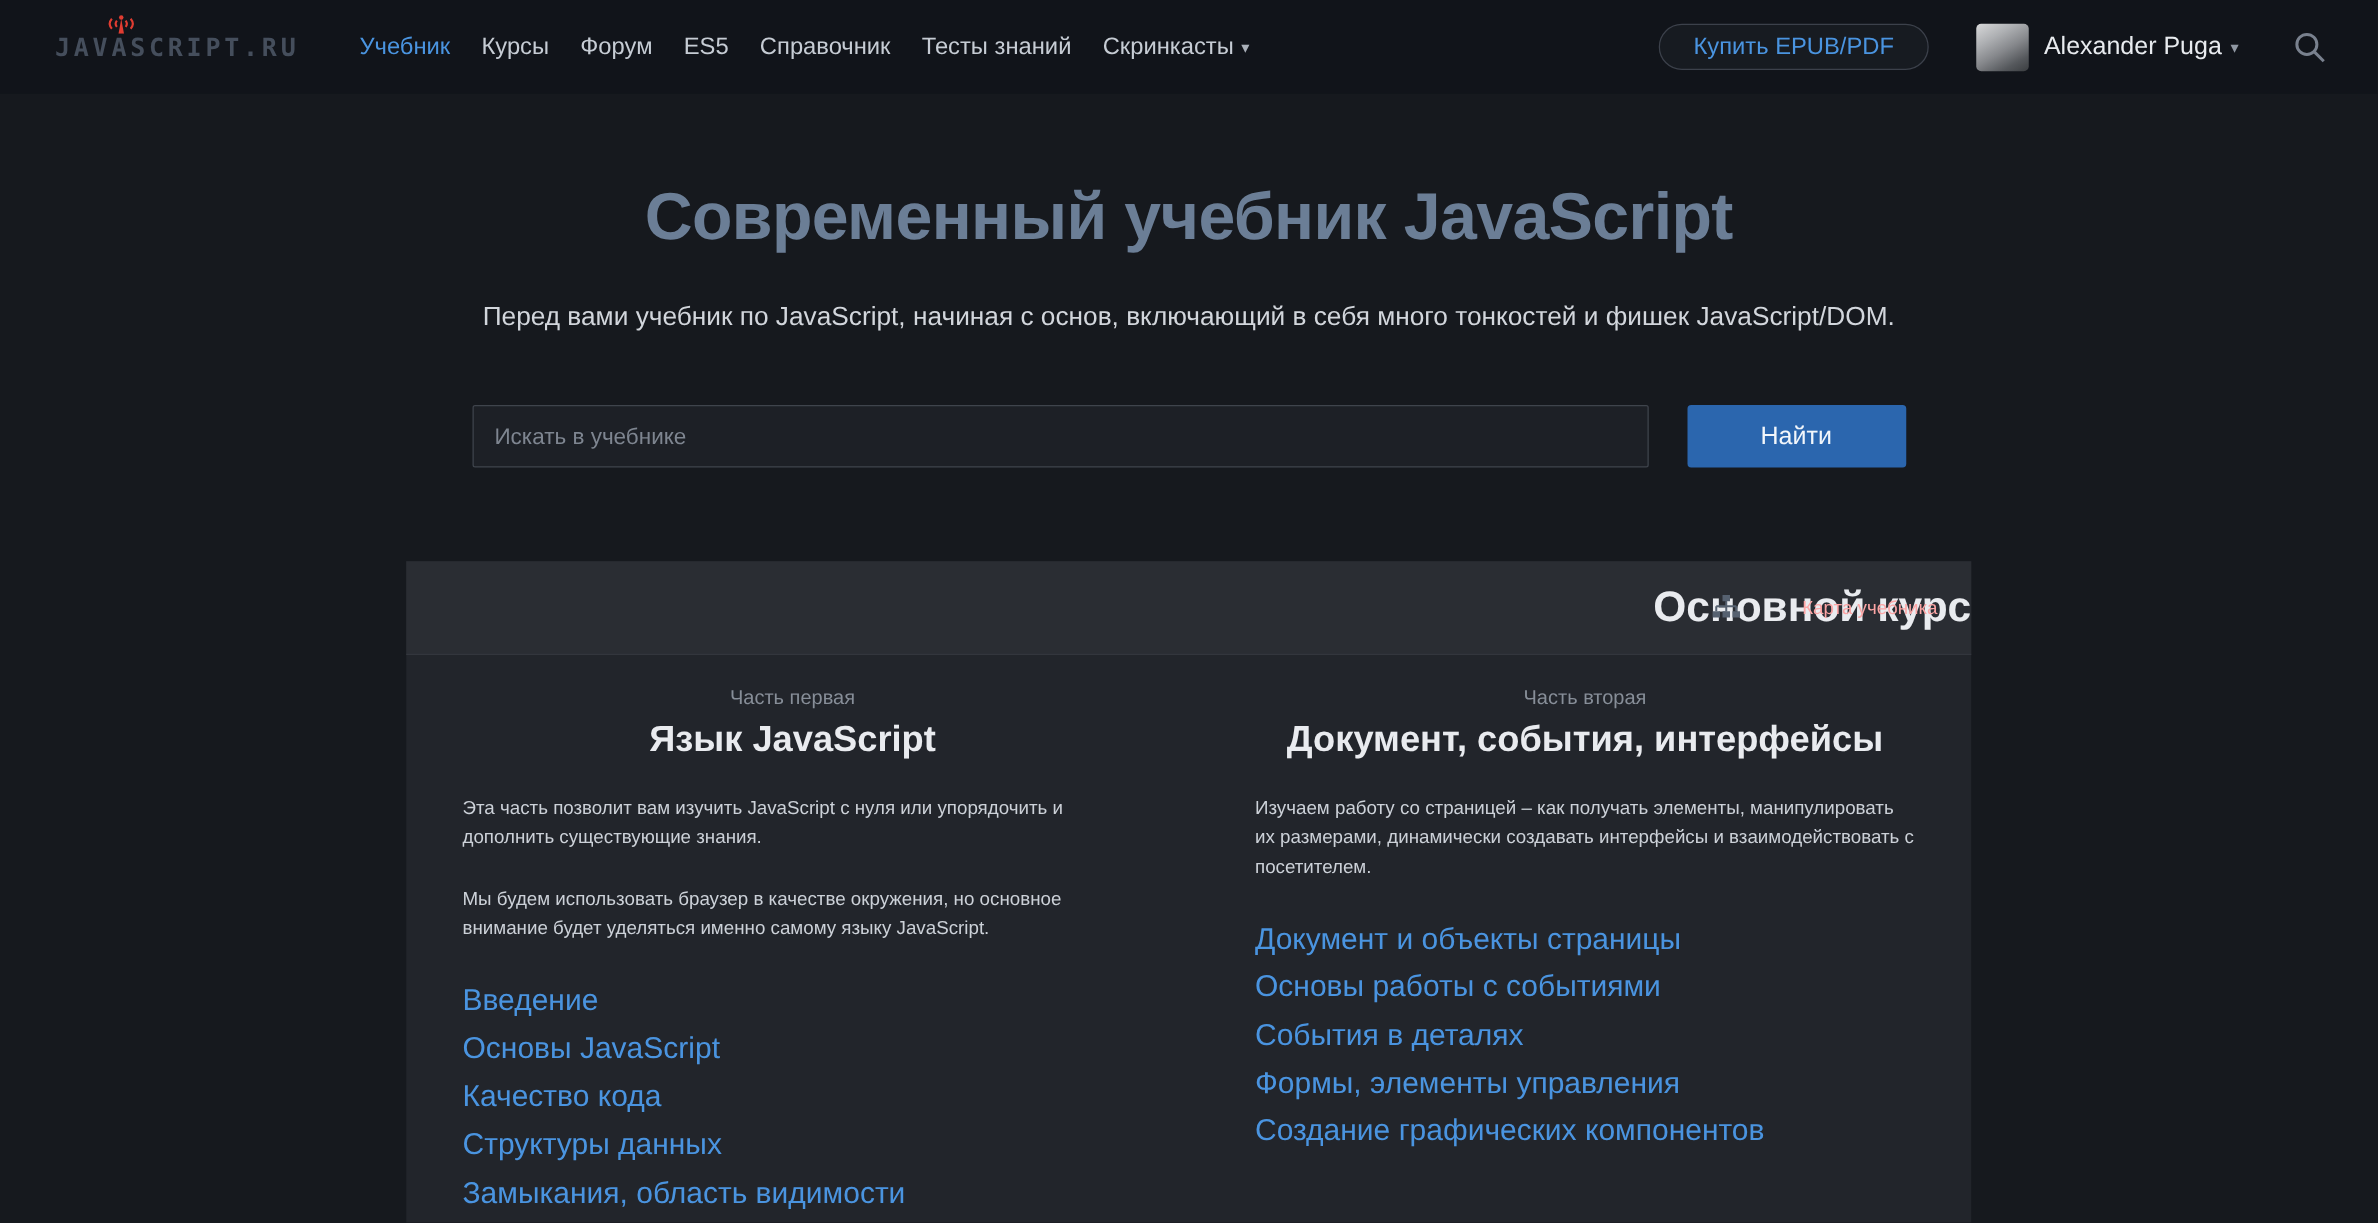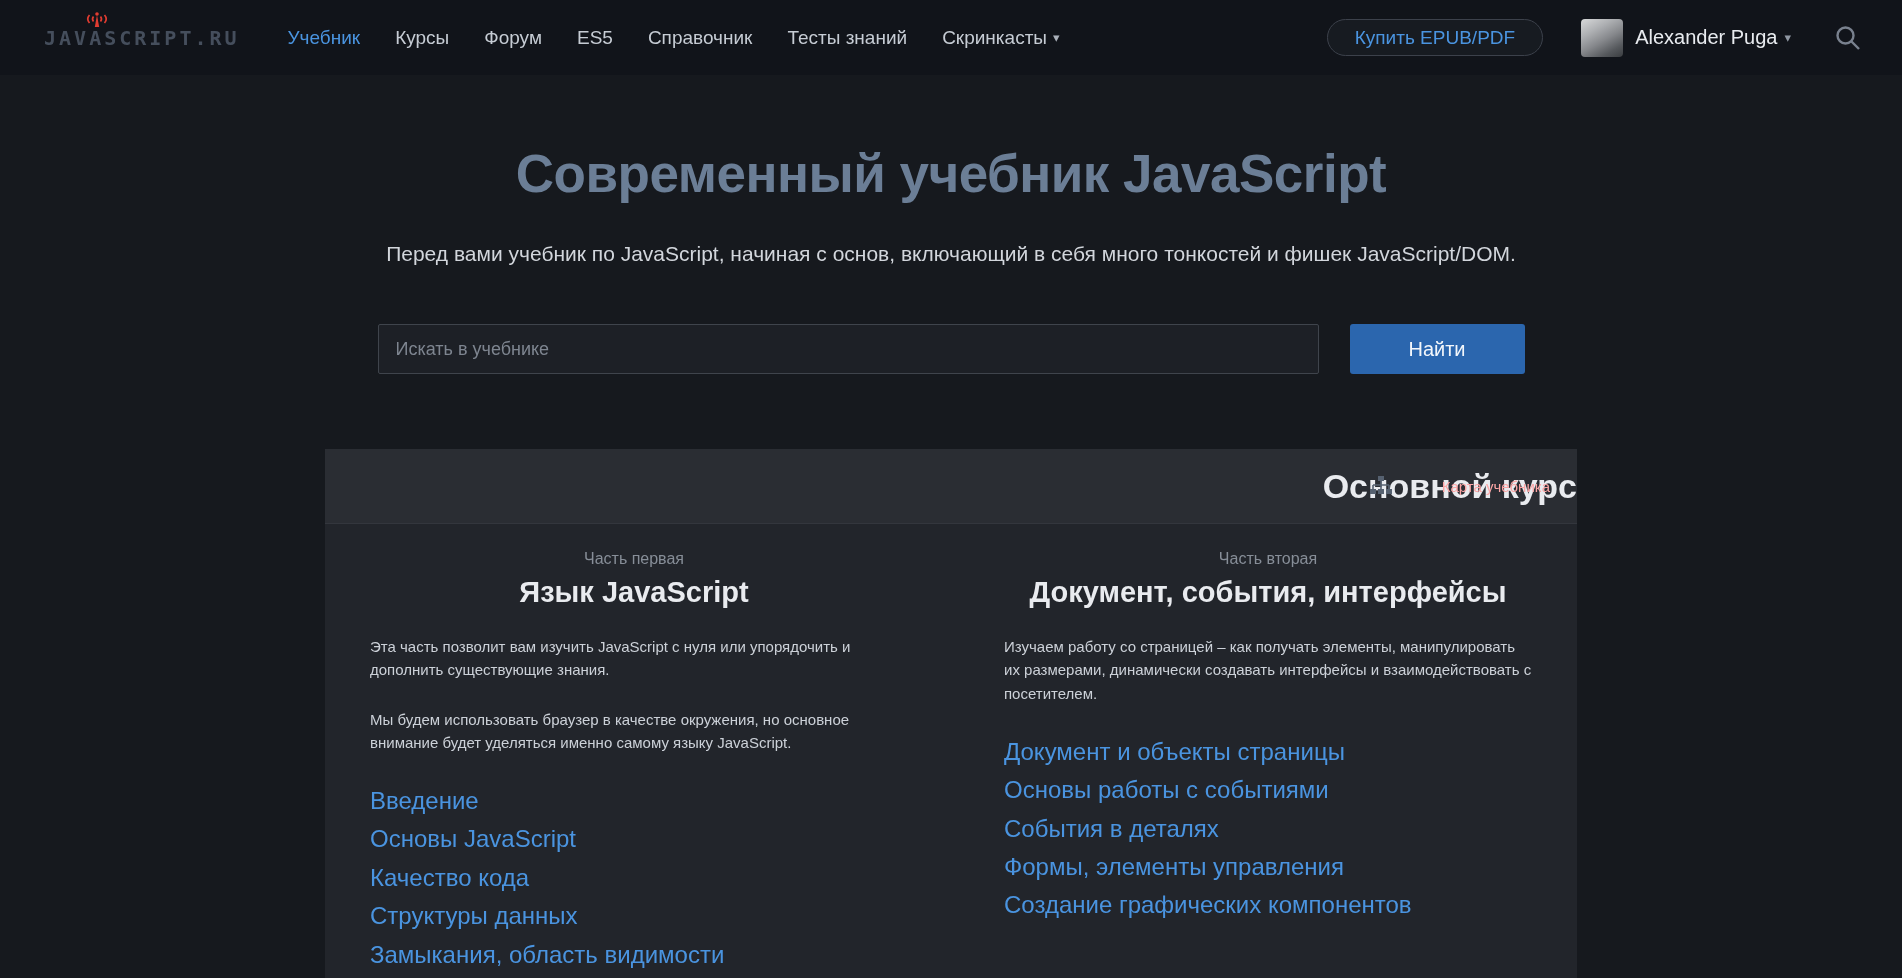--- a/index.html
+++ b/index.html
@@ -24,21 +24,21 @@
     font-weight: bold;
     font-size: 20px;
     letter-spacing: 3px;
     color: #454e5c;
     display: flex;
     align-items: baseline;
     position: relative;
   }
   .logo-a { position: relative; display: inline-block; }
   .logo-a svg { position: absolute; left: 50%; transform: translateX(-50%); top: -15px; }
-  .nav { display: flex; align-items: center; gap: 35px; margin-left: 48px; font-size: 19px; }
+  .nav { display: flex; align-items: center; gap: 25px; margin-left: 48px; font-size: 19px; }
   .nav a { color: #c6ccd4; }
   .nav a.active { color: #4a94e0; }
   .nav .item { display: flex; align-items: center; color: #c6ccd4; }
   .caret::before { content: "▾"; }
   .caret { font-size: 13px; color: #aab0b9; margin-left: 6px; line-height: 1; }
   .header-right { margin-left: auto; display: flex; align-items: center; }
   .buy-btn {
     height: 37px;
     padding: 0 27px;
     display: flex;

